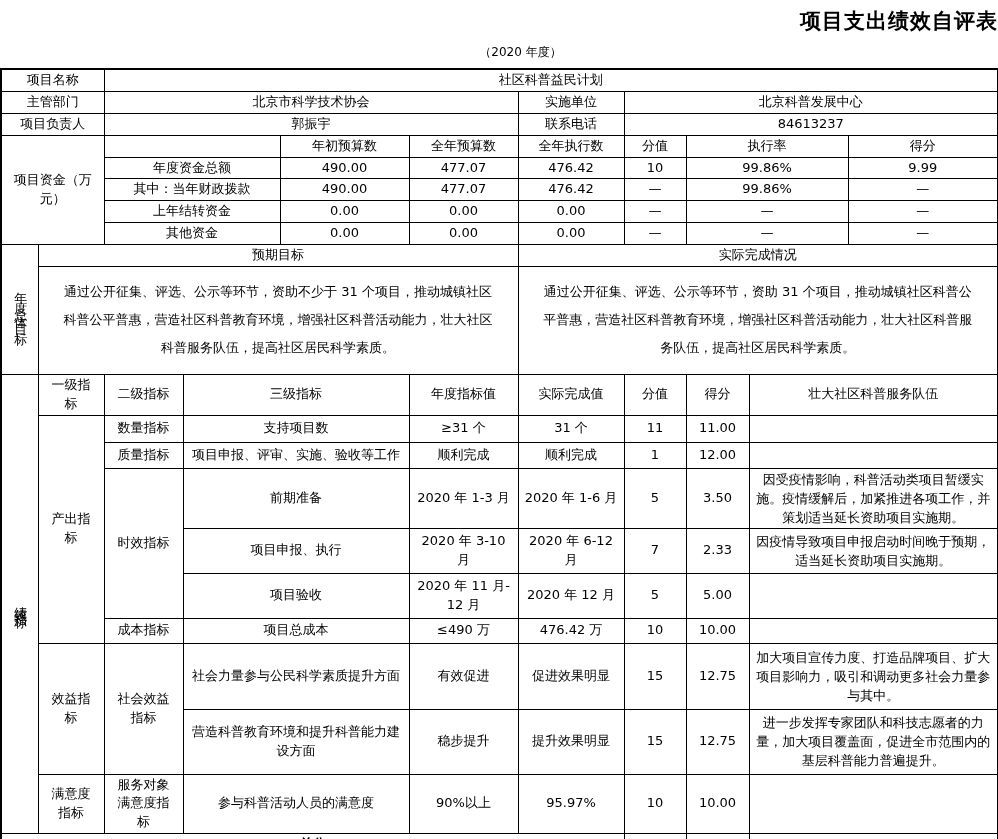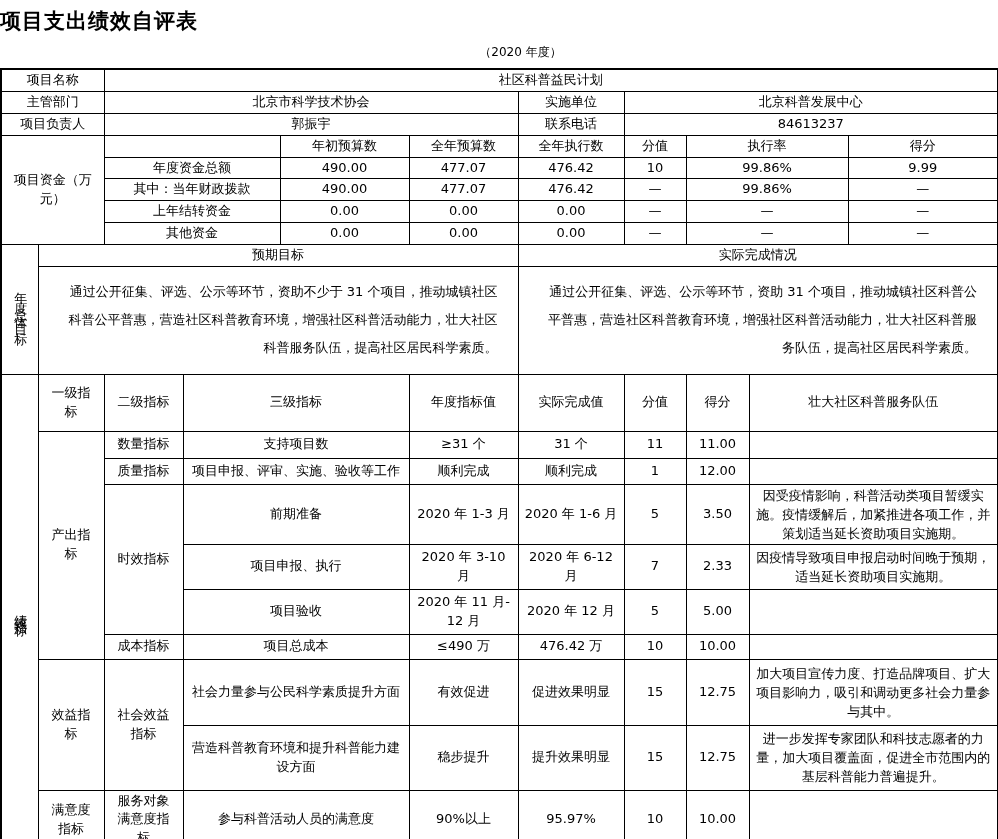--- a/index.html
+++ b/index.html
@@ -1,26 +1,26 @@
 <!DOCTYPE html>
 <html><head>
 <meta charset="utf-8">
 <style>
   html,body{margin:0;padding:0;background:#ffffff;color:#000;}
   body{width:998px;height:839px;font-family:"DejaVu Sans",sans-serif;font-size:13px;}
-  .title{ text-align:left;font-size:21px;font-weight:bold;padding-top:7px;letter-spacing:1px;}
+  .title{ text-align:right;font-size:21px;font-weight:bold;padding-top:7px;letter-spacing:1px;}
   .subtitle{text-align:center;font-size:12px;margin-top:9px;margin-left:43px;}
   table{border-collapse:collapse;table-layout:fixed;width:997px;margin:7px 0 0 0;}
   table,td{border:1px solid #000;}
   table{border:2px solid #000;}
   td{text-align:center;vertical-align:middle;padding:1px 4px;overflow:hidden;line-height:1.45;
      word-break:break-all;}
-  .lvl1{padding:9px 8px;}
+  .lvl1{padding:1px 8px;}
   .lvl2{padding:1px 10px;text-align:center;}
-  .goal-text{text-align:right;line-height:28px;padding:2px 20px;vertical-align:middle;margin-top:7px;}
+  .goal-text{text-align:center;line-height:28px;padding:2px 20px;vertical-align:middle;margin-top:7px;}
   .dev{line-height:19px;padding:1px 5px;}
   .bold{font-weight:bold;}
   .vert{writing-mode:vertical-lr;text-orientation:upright;display:inline-block;}
   .vert-goal{letter-spacing:8px;}
   .vert-perf{letter-spacing:3px;}
 </style>
 </head>
 <body>
 
 <div class="title">项目支出绩效自评表</div>

